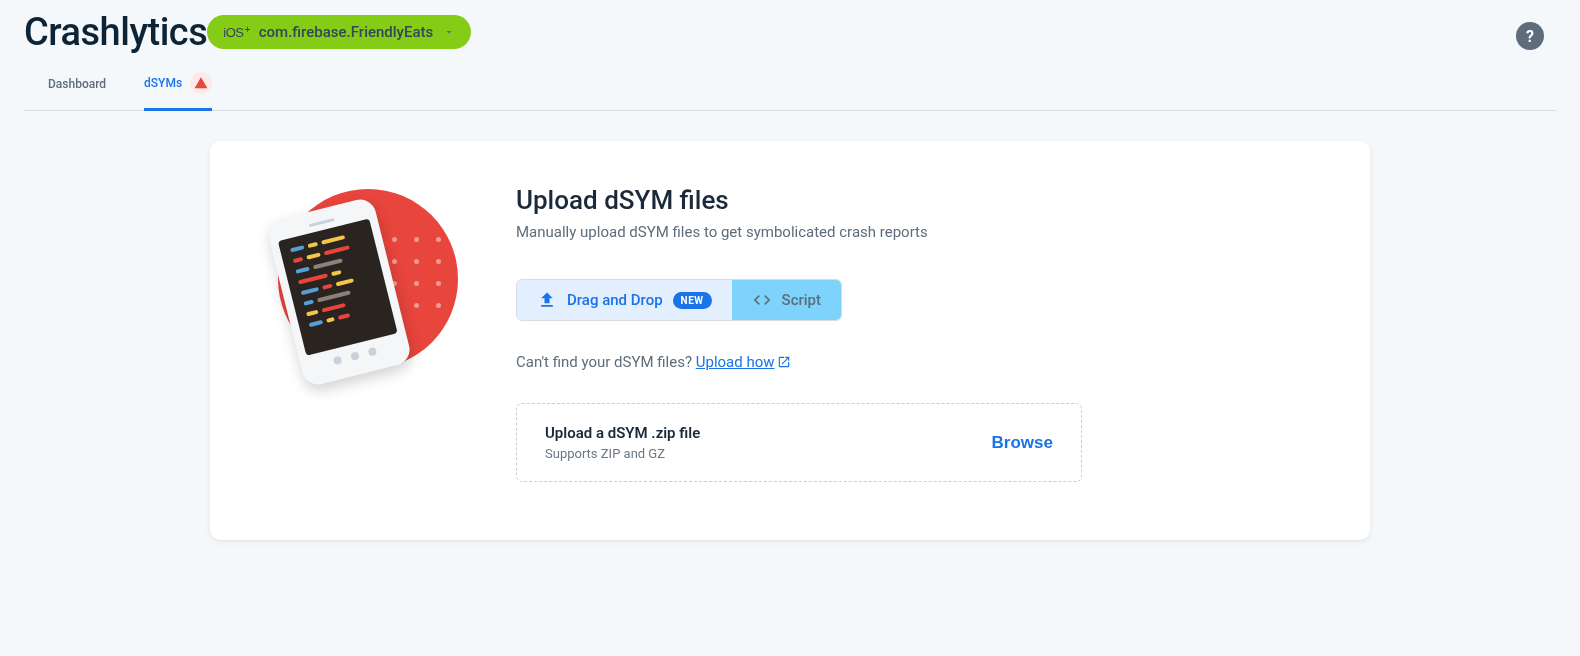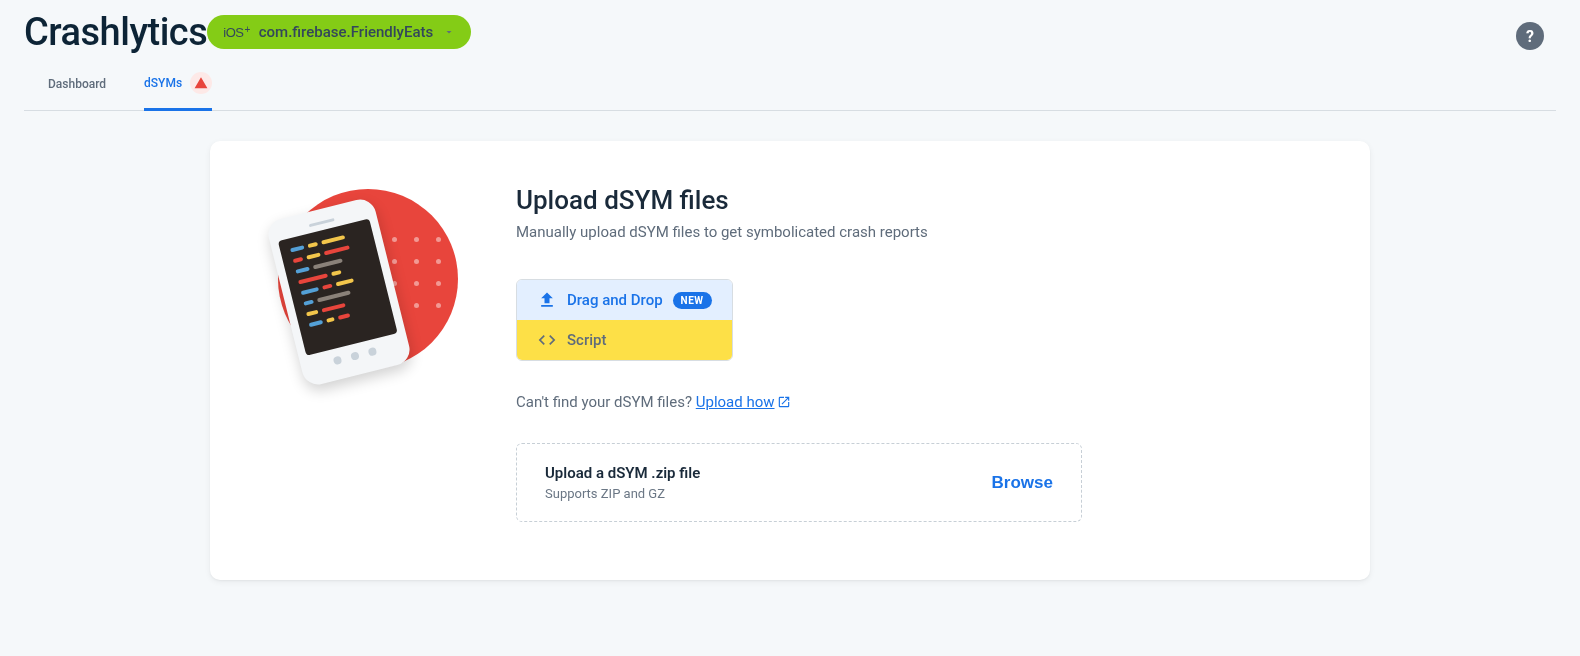--- a/index.html
+++ b/index.html
@@ -132,28 +132,27 @@
   .content { flex:1; }
   .h1 { font-size:26px; font-weight:500; color:#1a2a3a; margin-bottom:8px; }
   .sub { font-size:15px; color:#5f6c7b; margin-bottom:38px; }
 
   .seg-toggle {
     display:inline-flex;
     border:1px solid #d7dde2;
     border-radius:6px;
     overflow:hidden;
     margin-bottom:32px;
-    flex-direction:column;
   }
   .seg-btn {
     display:flex; align-items:center; gap:10px;
     padding: 10px 20px;
     font-size:15px; font-weight:500;
     cursor:pointer;
-    background:#fde047;
+    background:#7dd3fc;
     color:#5f6c7b;
   }
   .seg-btn.active { background:#e3efff; color:#1a73e8; }
   .seg-btn svg { width:20px; height:20px; }
   .seg-btn.active svg { fill:#1a73e8; }
   .seg-btn:not(.active) svg { fill:#5f6c7b; }
   .new-pill {
     background:#1a73e8; color:#fff;
     font-size:10px; font-weight:700;
     letter-spacing:0.5px;

